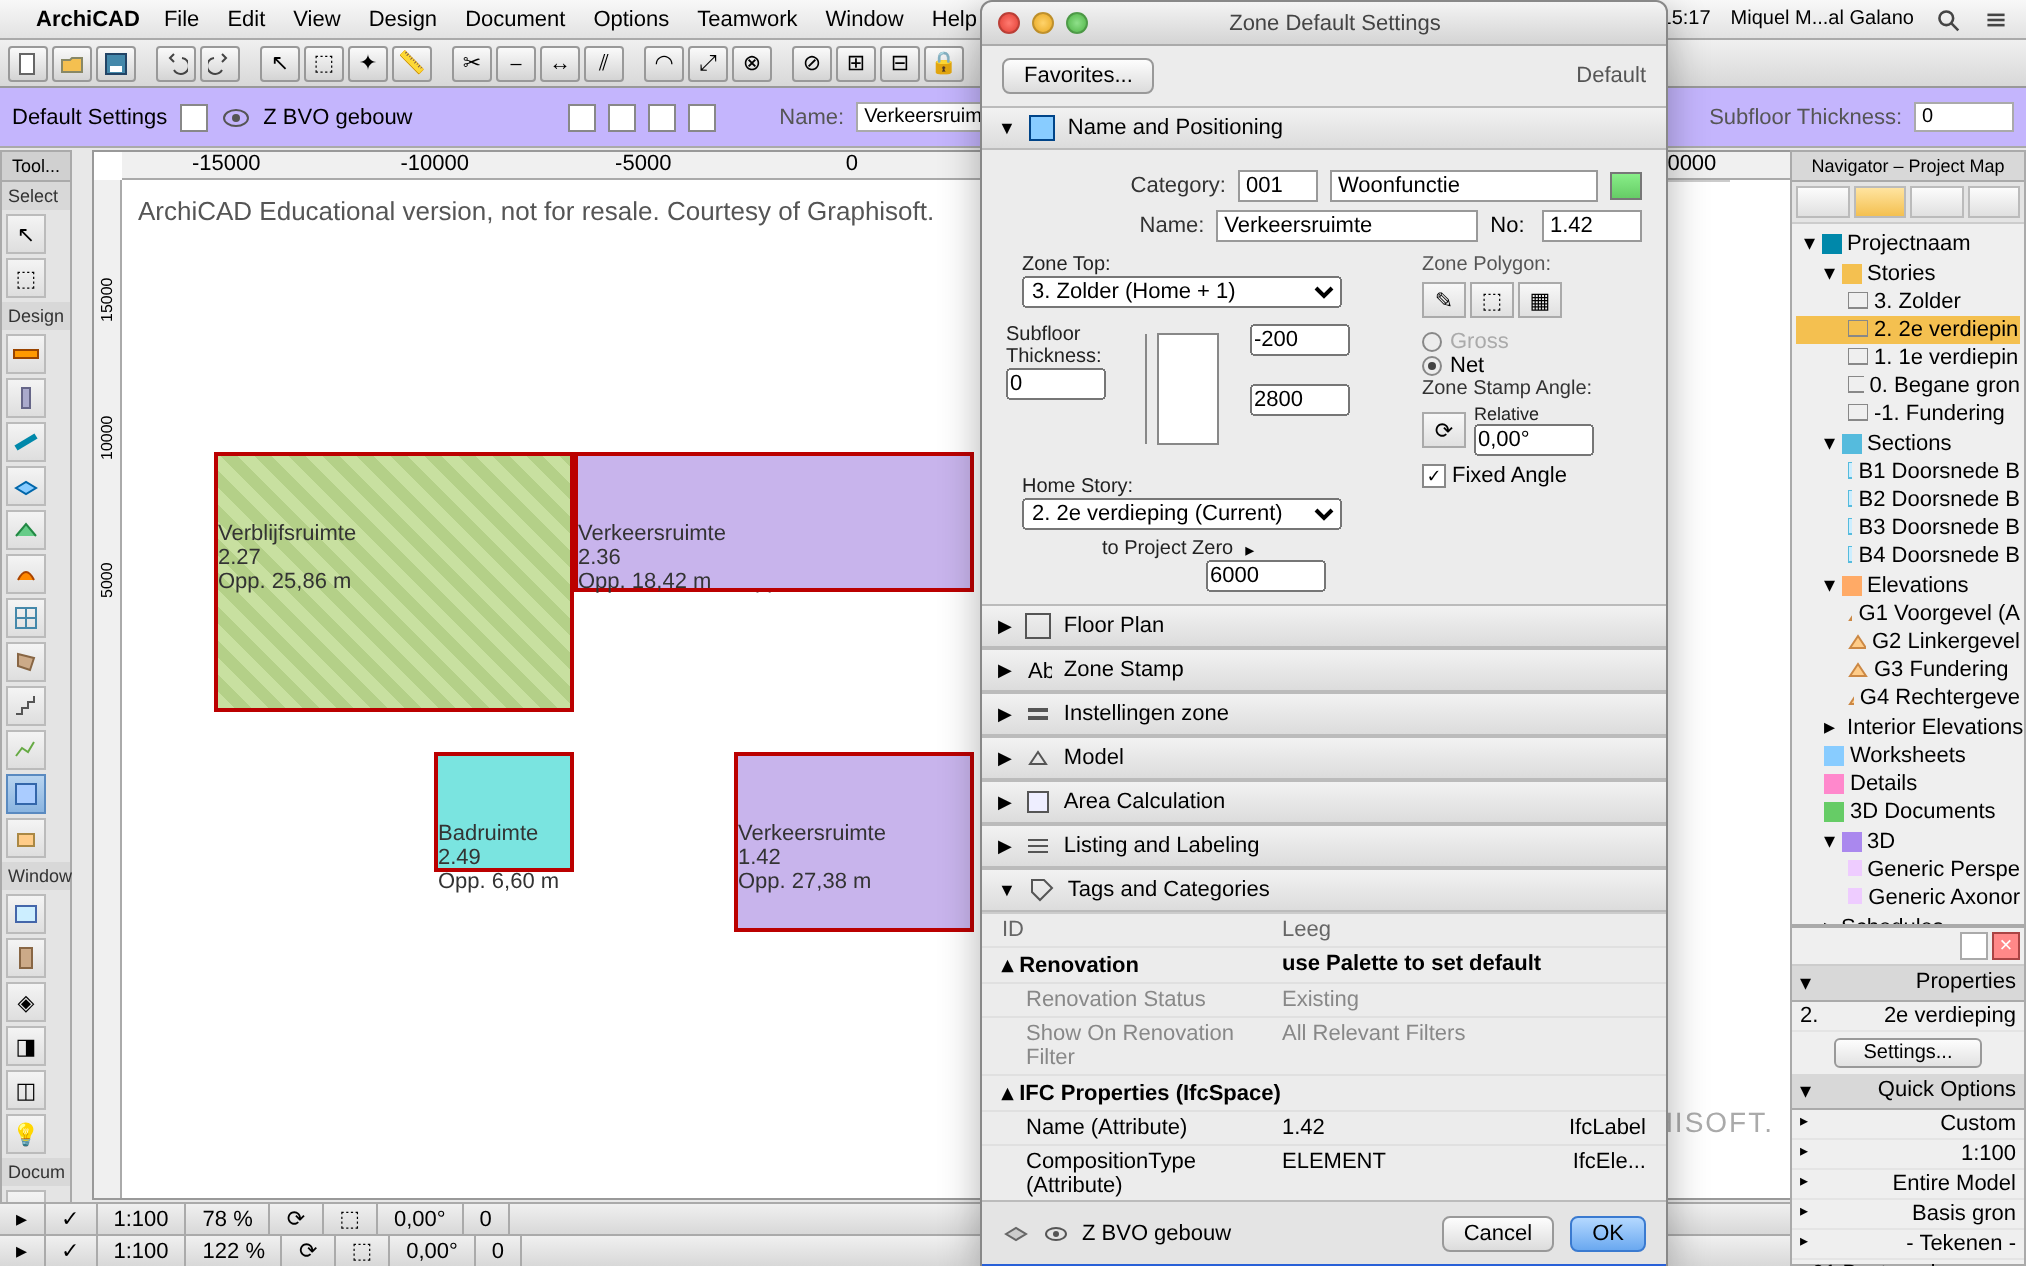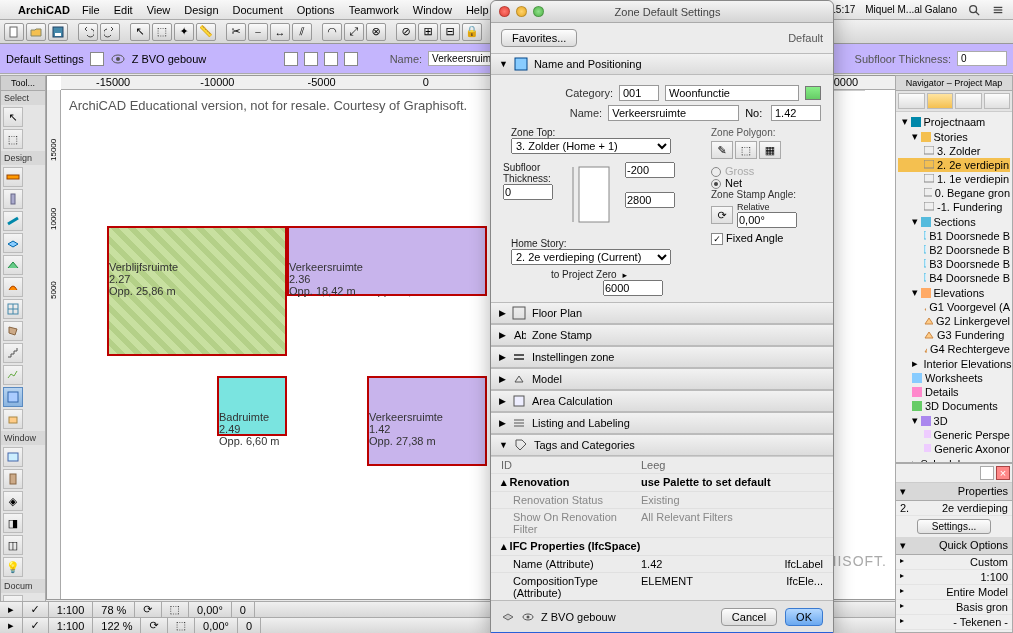--- a/index.html
+++ b/index.html
@@ -18,21 +18,21 @@
 .toolbar { height: 24px; background: linear-gradient(#f0f0f0, #d8d8d8); border-bottom: 1px solid #999; display: flex; align-items: center; padding: 0 4px; gap: 2px; }
 .tb-btn { width: 20px; height: 18px; background: linear-gradient(#fafafa, #d4d4d4); border: 1px solid #999; border-radius: 2px; display: flex; align-items: center; justify-content: center; }
 .tb-sep { width: 6px; }
 
 
 .inforow { height: 30px; background: #c4b5fd; border-bottom: 1px solid #aaa; display: flex; align-items: center; padding: 0 6px; gap: 6px; font-size: 10px; }
 .inforow .label { color: #555; }
 .inforow input { font-size: 10px; padding: 1px 3px; border: 1px solid #aaa; background: #fff; }
 
 
-.tool-palette { position: absolute; left: 0; top: 75px; width: 46px; height: 545px; background: #e4e4e4; border: 1px solid #aaa; }
+.tool-palette { position: absolute; left: 0; top: 75px; width: 36px; height: 545px; background: #e4e4e4; border: 1px solid #aaa; }
 .tool-palette .hdr { font-size: 9px; text-align: center; padding: 2px; background: #d0d0d0; border-bottom: 1px solid #aaa;}
 .tool-palette .grp-lbl { font-size: 9px; padding: 2px 3px; color: #333; background: #d8d8d8; }
 .tool-palette .tools { display: flex; flex-wrap: wrap; padding: 1px; }
 .tool-btn { width: 20px; height: 20px; border: 1px solid #bbb; background: linear-gradient(#f4f4f4,#dedede); margin: 1px; display:flex; align-items:center; justify-content:center; }
 .tool-btn.sel { background: linear-gradient(#b8d4f0,#8ab4e0); border-color:#5a8ac0;}
 
 
 .canvas-wrap { position: absolute; left: 46px; top: 75px; width: 850px; height: 525px; background: #fff; border: 1px solid #999; overflow: hidden; }
 .ruler-h { position: absolute; top: 0; left: 14px; right: 0; height: 14px; background: #f0f0f0; border-bottom: 1px solid #aaa; font-size: 8px; display:flex; }
 .ruler-h span { flex:1; text-align:center; }

